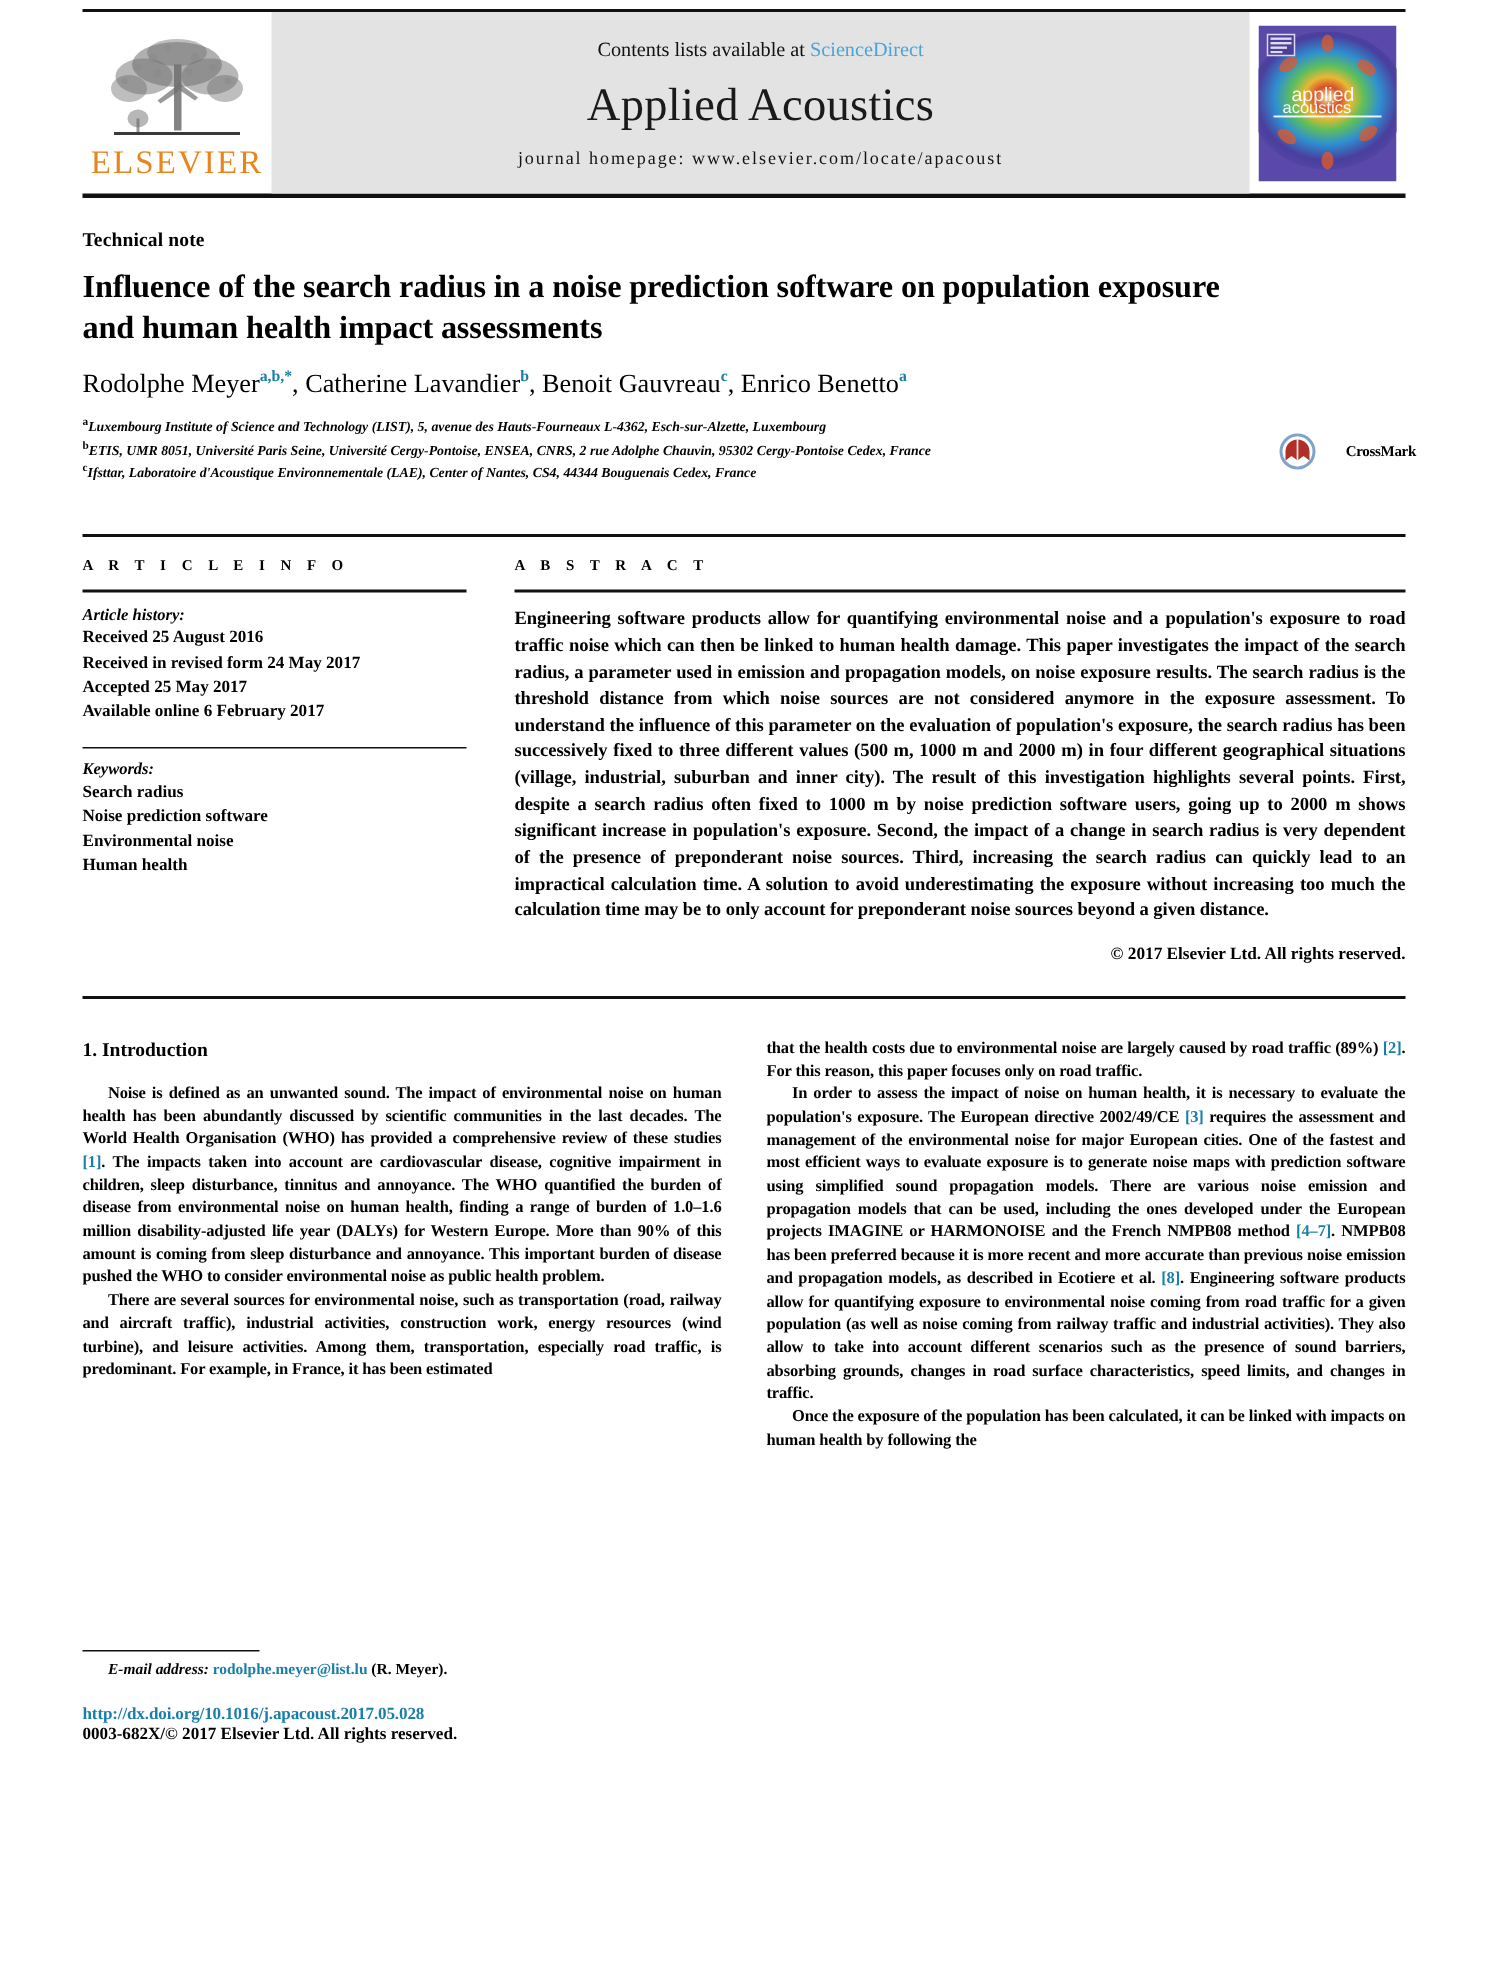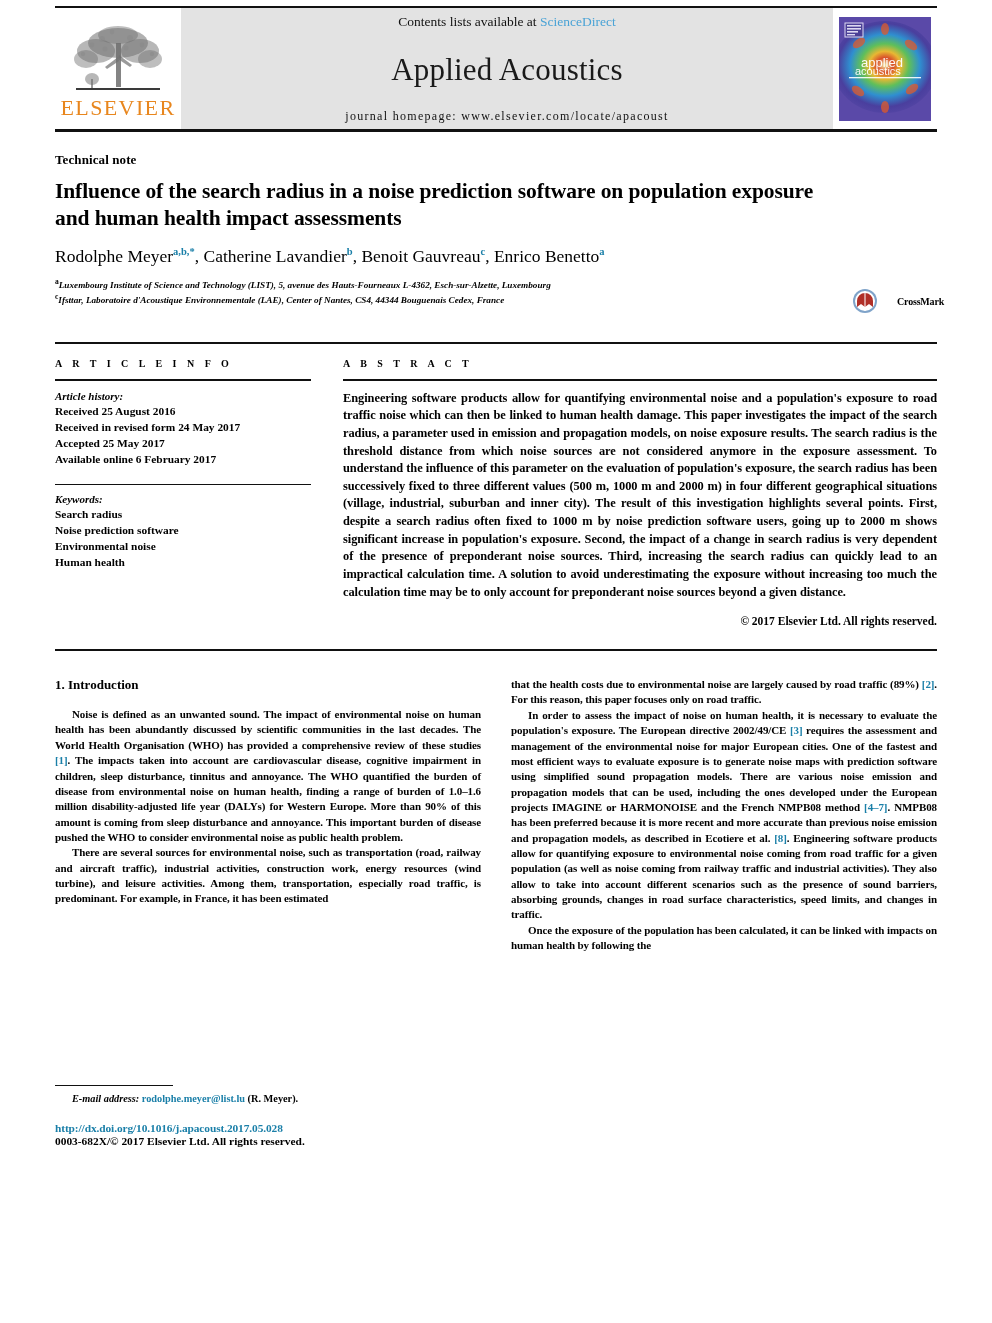--- a/index.html
+++ b/index.html
@@ -55,21 +55,21 @@
     line-height: 1;
     margin-top: -2px;
   }
   .masthead-mid {
     flex: 1 1 auto;
     background: #e3e3e3;
     display: flex;
     flex-direction: column;
     align-items: center;
     justify-content: center;
-    gap: 24px;
+    gap: 13px;
     padding: 8px 0;
   }
   .contents-line { font-size: 13.5px; color: #111; }
   .contents-line .sd { color: #4aa3d6; }
   .journal-name {
     font-size: 31px;
     letter-spacing: .2px;
     color: #1a1a1a;
     line-height: 1;
   }
@@ -305,20 +305,21 @@
 
   <div class="authors">
     <span><span>Rodolphe Meyer</span><sup>a,b,*</sup></span>,
     <span><span>Catherine Lavandier</span><sup>b</sup></span>,
     <span><span>Benoit Gauvreau</span><sup>c</sup></span>,
     <span><span>Enrico Benetto</span><sup>a</sup></span>
   </div>
 
   <div class="affils">
     <div class="affil"><sup>a</sup><span>Luxembourg Institute of Science and Technology (LIST), 5, avenue des Hauts-Fourneaux L-4362, Esch-sur-Alzette, Luxembourg</span></div>
+    <div class="affil"><sup>b</sup><span>ETIS, UMR 8051, Université Paris Seine, Université Cergy-Pontoise, ENSEA, CNRS, 2 rue Adolphe Chauvin, 95302 Cergy-Pontoise Cedex, France</span></div>
     <div class="affil"><sup>c</sup><span>Ifsttar, Laboratoire d'Acoustique Environnementale (LAE), Center of Nantes, CS4, 44344 Bouguenais Cedex, France</span></div>
   </div>
 
   <div class="info-row">
 
     <div class="info-col">
       <div class="head-spaced">A R T I C L E    I N F O</div>
       <div class="rule"></div>
       <div class="meta-title">Article history:</div>
       <div class="meta-line">Received 25 August 2016</div>

